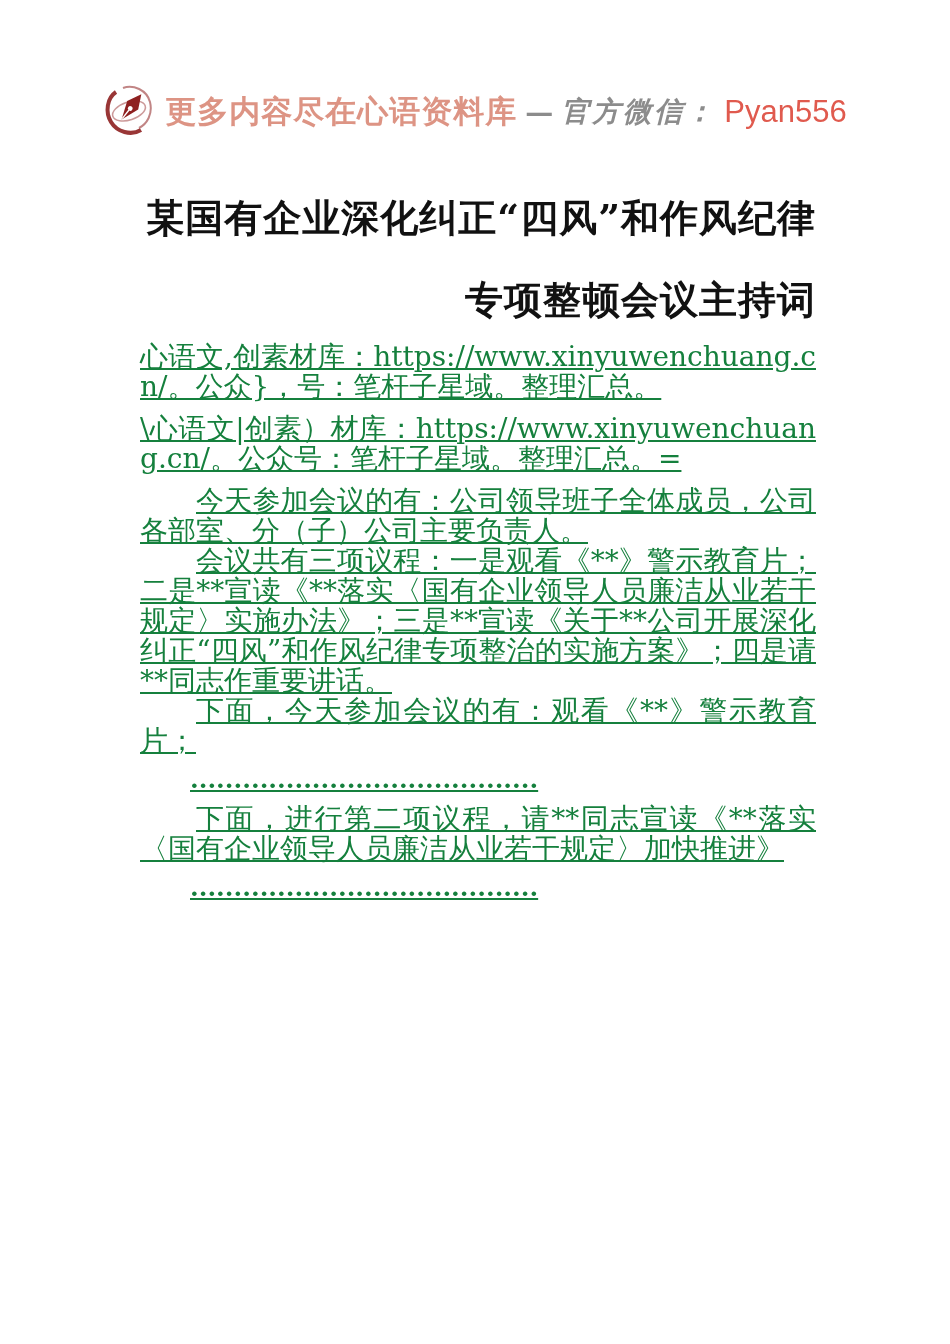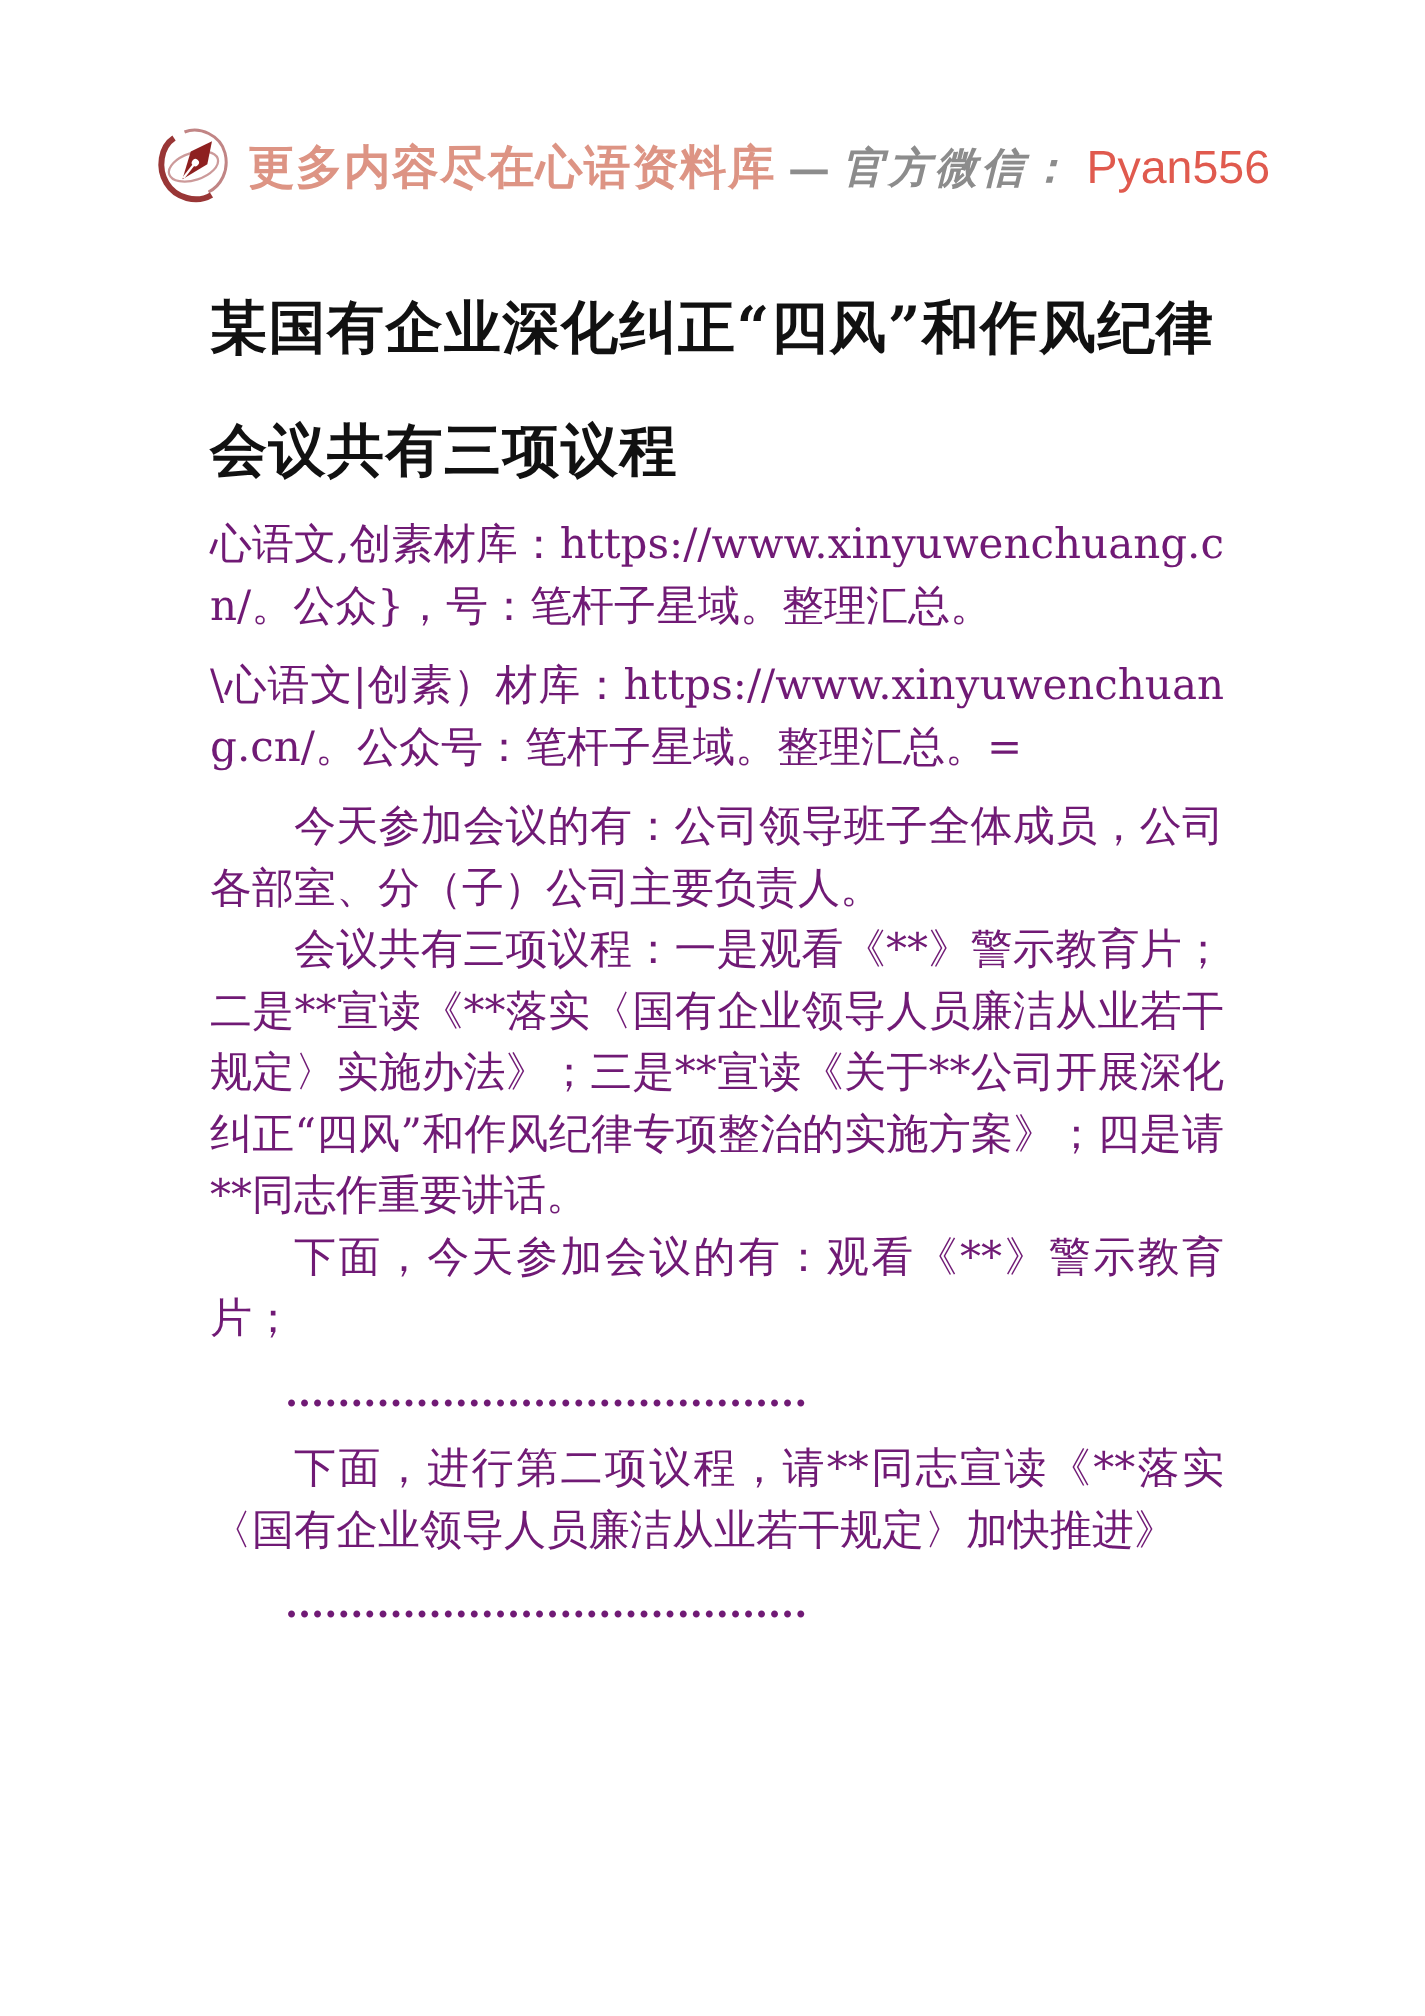--- a/index.html
+++ b/index.html
@@ -48,35 +48,36 @@
   }
   
   .content {
     position: absolute;
     top: 192px;
     left: 140px;
     width: 676px;
   }
   .doc-title {
     margin: 0;
-    text-align: left;
+    text-align: right;
     font-size: 38px;
     line-height: 52px;
     font-weight: bold;
     color: #111111;
     letter-spacing: 1px;
   }
   .doc-title.second { margin-top: 30px; }
   .body-text { margin-top: 16px; }
   .body-text p {
     margin: 0;
     font-size: 28px;
-    line-height: 41px;
+    line-height: 30px;
     text-align: justify;
-    color: #701a75;
+    color: #15803d;
+    text-decoration: underline;
   }
   .body-text p.wm { margin-bottom: 12px; word-break: break-all; }
   .body-text p.indent { text-indent: 2em; }
   .body-text p.dotted {
     text-align: left;
     text-indent: 2em;
     font-weight: bold;
     font-size: 25px;
     letter-spacing: 0px;
     margin: 9px 0;
@@ -104,21 +105,21 @@
       </svg>
     </span>
     <span class="brand" style="color:#dd9484">更多内容尽在心语资料库</span>
       <span class="dash" style="color:#8c8c8c">—</span>
       <span class="wx-label" style="color:#8c8c8c">官方微信：</span>
     <span class="wx-id" style="color:#e05a4e">Pyan556</span>
   </div>
 
   <div class="content">
     <h1 class="doc-title">某国有企业深化纠正“四风”和作风纪律</h1>
-    <h1 class="doc-title second">会议共有三项议程</h1>
+    <h1 class="doc-title second">专项整顿会议主持词</h1>
     <div class="body-text" id="doc-body">
         <p class="wm">心语文,创素材库：https://www.xinyuwenchuang.cn/。公众}，号：笔杆子星域。整理汇总。</p>
         <p class="wm">\心语文|创素）材库：https://www.xinyuwenchuang.cn/。公众号：笔杆子星域。整理汇总。=</p>
         <p class=" indent">今天参加会议的有：公司领导班子全体成员，公司各部室、分（子）公司主要负责人。</p>
         <p class=" indent">会议共有三项议程：一是观看《**》警示教育片；二是**宣读《**落实〈国有企业领导人员廉洁从业若干规定〉实施办法》；三是**宣读《关于**公司开展深化纠正“四风”和作风纪律专项整治的实施方案》；四是请**同志作重要讲话。</p>
         <p class=" indent">下面，今天参加会议的有：观看《**》警示教育片；</p>
         <p class="dotted indent">........................................</p>
         <p class=" indent">下面，进行第二项议程，请**同志宣读《**落实〈国有企业领导人员廉洁从业若干规定〉加快推进》</p>
         <p class="dotted indent">........................................</p>
       </div>

